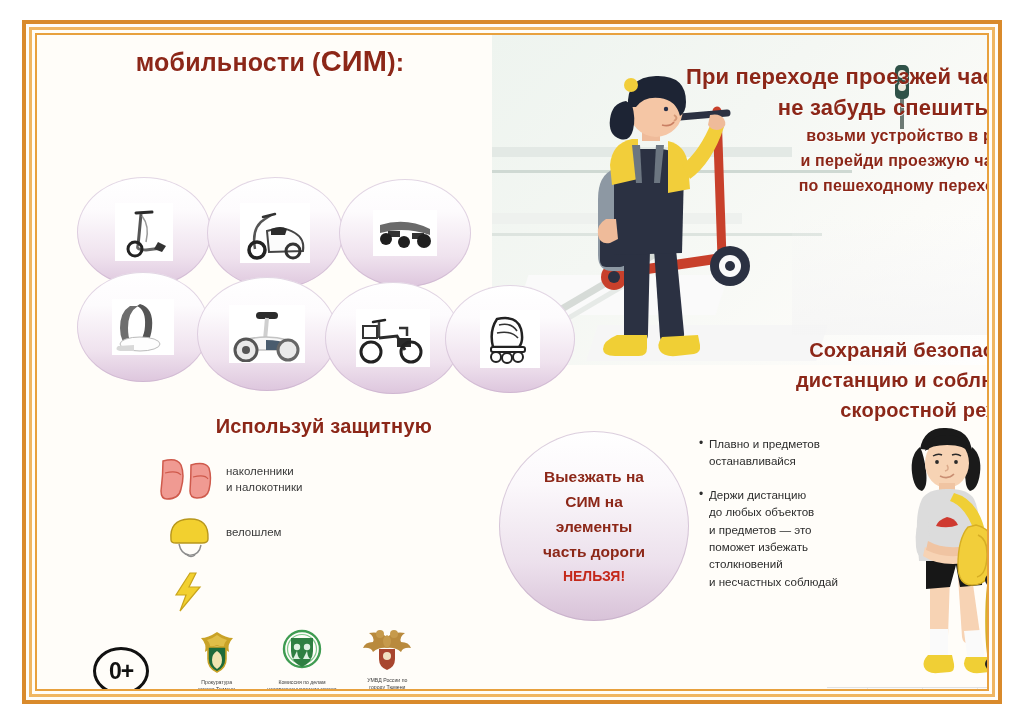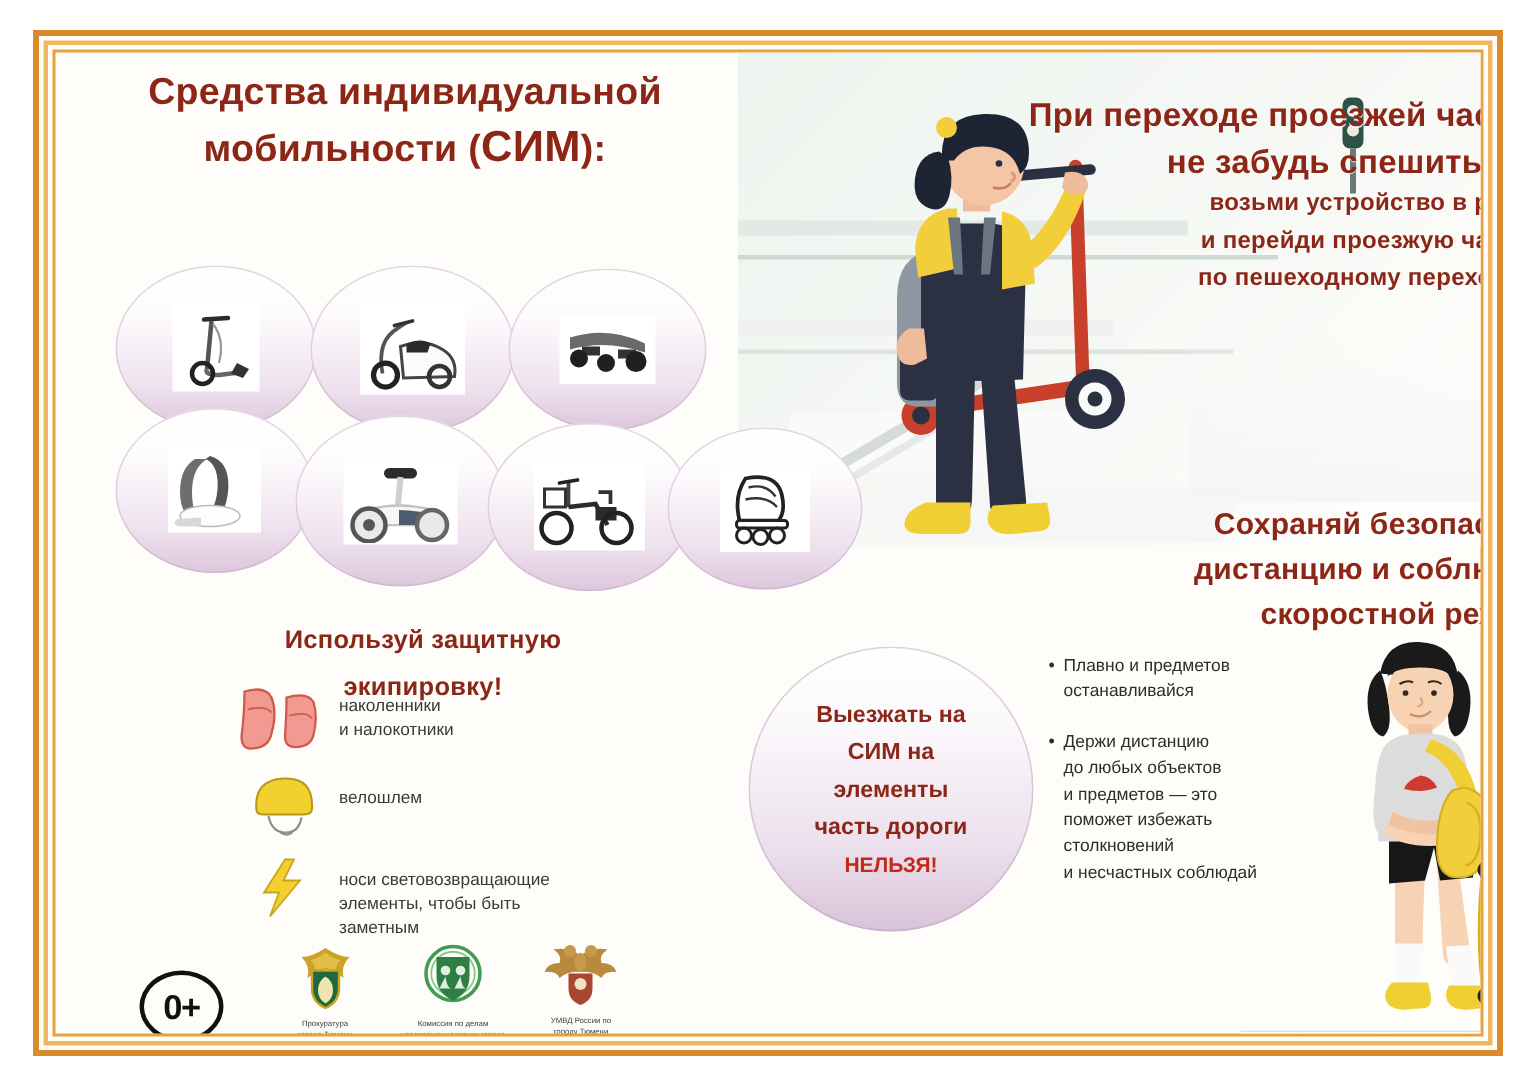--- a/index.html
+++ b/index.html
@@ -56,21 +56,21 @@
     display:flex; align-items:center; justify-content:center;
   }
   .bub .pic{
     width:58px; height:58px; background:#fff;
     display:flex; align-items:center; justify-content:center;
   }
   .bub svg{ display:block; }
 
   
   .equip-head{ position:absolute; left:95px; top:376px; width:300px; text-align:center; }
-  .equip-head .l{ font-size:17px; line-height:31px; }
+  .equip-head .l{ font-size:20px; line-height:31px;text-align:right; }
   .equip-rows{ position:absolute; left:115px; top:420px; width:320px; }
   .erow{ display:flex; align-items:flex-start; margin-bottom:13px; }
   .eicon{ width:74px; flex:0 0 74px; display:flex; justify-content:center; }
   .etxt{ font-size:11.5px; color:#3a3a3a; line-height:16px; padding-top:8px; }
 
   
   .age{
     position:absolute; left:56px; top:612px; width:56px; height:48px;
     border:3px solid #111; border-radius:50%;
     display:flex; align-items:center; justify-content:center;
@@ -198,21 +198,20 @@
       <div class="tr-text">
         <div class="hd b1">При переходе проезжей части</div>
         <div class="hd b1">не забудь спешиться,</div>
         <div class="hd b2">возьми устройство в руки</div>
         <div class="hd b2">и перейди проезжую часть</div>
         <div class="hd b2">по пешеходному переходу!</div>
       </div>
     </div>
 
     <div class="title-block">
-      <div class="hd title-line">Средства индивидуальной</div>
       <div class="hd title-line">мобильности (<span class="sim">СИМ</span>):</div>
     </div>
 
     <div class="bubbles">
 
       <div class="bub" style="left:0;top:0;width:134px;height:110px;">
         <div class="pic">
           <svg width="56" height="56" viewBox="0 0 56 56">
             <line x1="20" y1="9" x2="36" y2="8" stroke="#2b2b2b" stroke-width="3" stroke-linecap="round"></line>
             <line x1="25" y1="10" x2="22" y2="42" stroke="#555" stroke-width="3"></line>
@@ -300,21 +299,20 @@
             <circle cx="15" cy="46" r="5" fill="none" stroke="#222" stroke-width="2"></circle>
             <circle cx="26" cy="47" r="5" fill="none" stroke="#222" stroke-width="2"></circle>
             <circle cx="37" cy="46" r="5" fill="none" stroke="#222" stroke-width="2"></circle>
           </svg>
         </div>
       </div>
     </div>
 
     <div class="equip-head">
       <div class="hd l">Используй защитную</div>
-      <div class="hd l">экипировку!</div>
     </div>
 
     <div class="equip-rows">
 
       <div class="erow">
         <div class="eicon">
           <svg width="64" height="48" viewBox="0 0 64 48">
             <path d="M6 6 q14 -4 18 4 q4 10 0 24 q-2 10 -14 10 q-6 0 -6 -8 q2 -16 2 -30 z" fill="#f09a92" stroke="#cf5a4c" stroke-width="1.5"></path>
             <path d="M8 18 q12 -3 16 2" stroke="#cf5a4c" stroke-width="1.2" fill="none"></path>
             <path d="M34 10 q14 -4 18 3 q3 10 0 22 q-2 8 -12 8 q-7 0 -7 -7 q1 -14 1 -26 z" fill="#f09a92" stroke="#cf5a4c" stroke-width="1.5"></path>
@@ -338,25 +336,20 @@
         <div class="etxt">
           <div>велошлем</div>
         </div>
       </div>
 
       <div class="erow">
         <div class="eicon">
           <svg width="34" height="42" viewBox="0 0 34 42">
             <path d="M18 2 L4 24 L14 24 L8 40 L28 16 L17 16 L24 2 Z" fill="#f2d02f" stroke="#c9a51c" stroke-width="1.2"></path>
           </svg>
-        </div>
-        <div class="etxt">
-          <div>носи световозвращающие</div>
-          <div>элементы, чтобы быть</div>
-          <div>заметным</div>
         </div>
       </div>
     </div>
 
     <div class="age">0+</div>
 
     <div class="logos">
       <div class="logo">
         <svg width="40" height="44" viewBox="0 0 40 44">
           <path d="M20 3 q-9 6 -16 6 q6 6 4 14 q8 -6 12 -6 q4 0 12 6 q-2 -8 4 -14 q-7 0 -16 -6 z" fill="#c9a227"></path>

